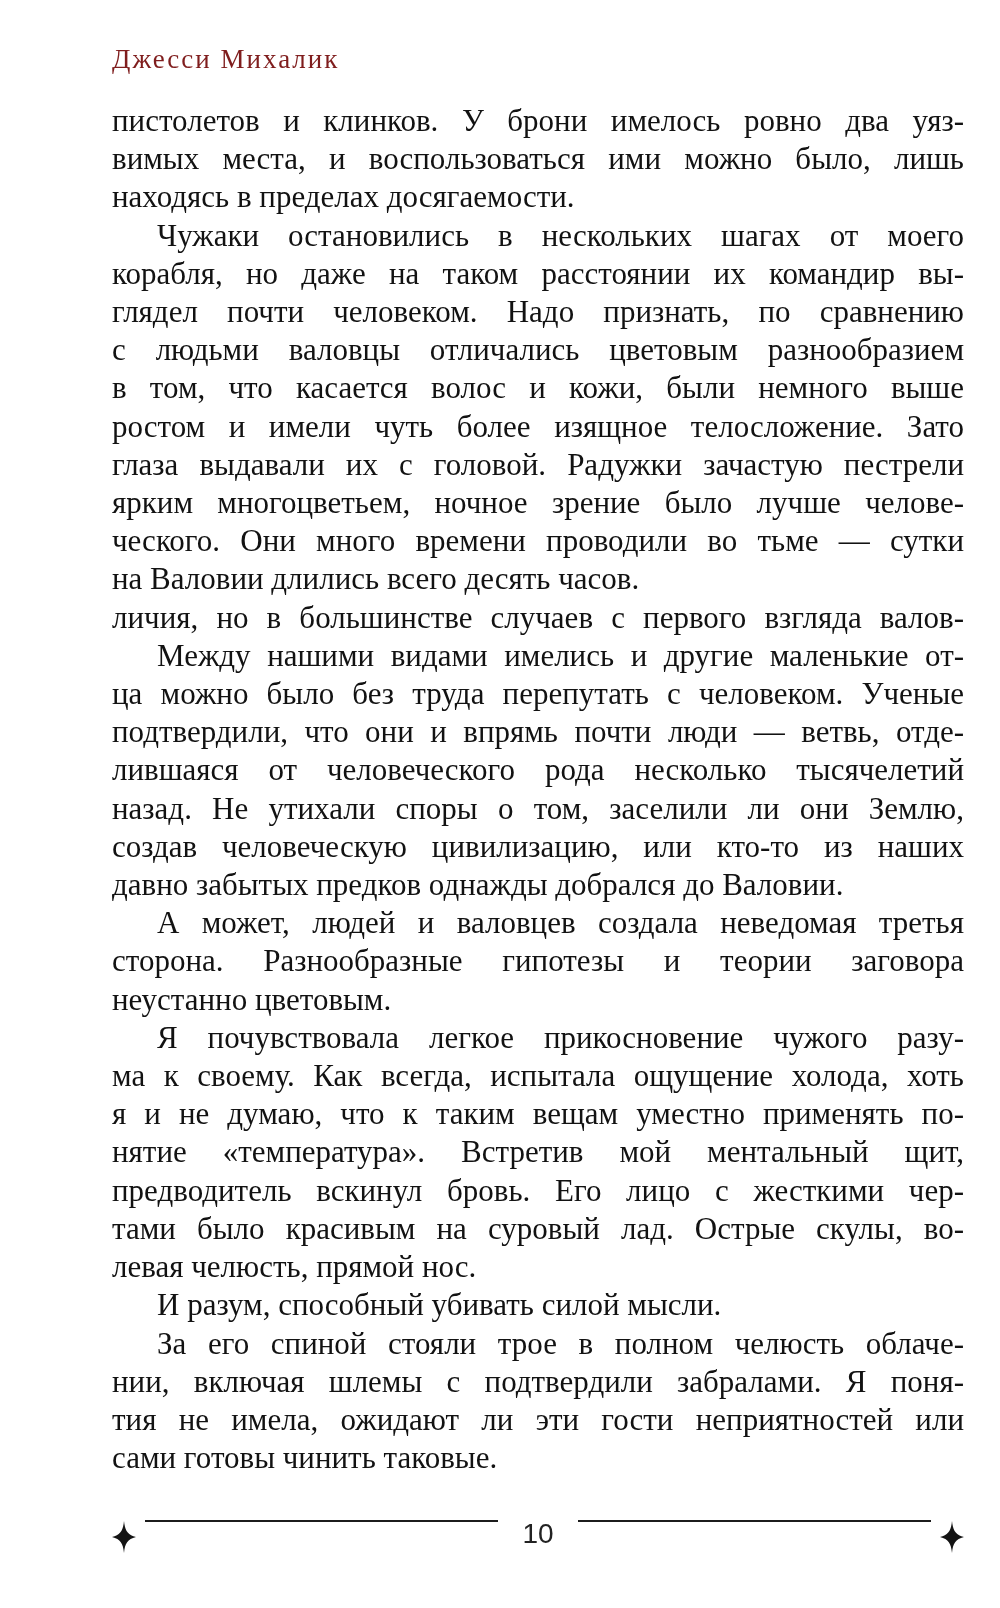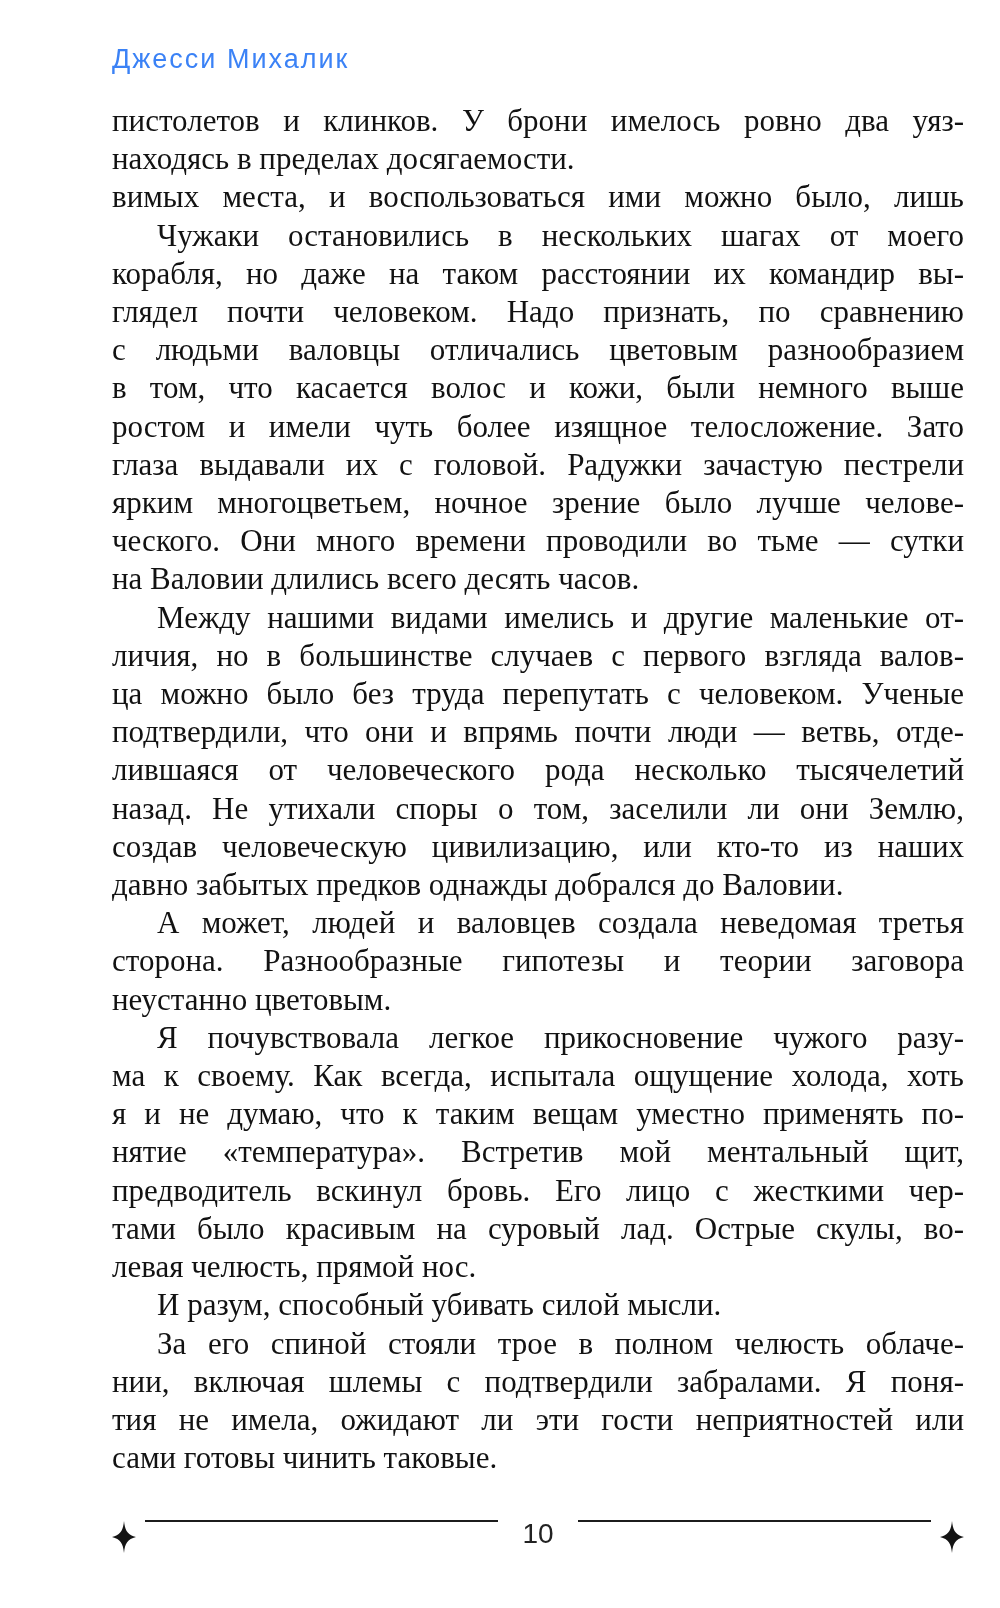--- a/index.html
+++ b/index.html
@@ -11,24 +11,24 @@
     background: #ffffff;
     box-sizing: border-box;
     padding: 44px 36px 54px 112px;
     display: flex;
     flex-direction: column;
     color: #141414;
     font-family: "Liberation Serif", "DejaVu Serif", serif;
     overflow: hidden;
   }
   .running-head {
-    font-family: Liberation Sans, sans-serif;
+    font-family: Liberation Serif, serif;
     font-size: 27px;
     letter-spacing: 2px;
-    color: #3b82f6;
+    color: #7f1d1d;
     line-height: 30px;
   }
   .body-text {
     margin-top: 28px;
     font-size: 31px;
     line-height: 38.2px;
     color: #121212;
   }
   .para { margin: 0; }
   .line {
@@ -67,38 +67,38 @@
 </head>
 <body>
 
 <div class="page">
 
   <div class="running-head">Джесси Михалик</div>
 
   <div class="body-text" id="body-text">
       <div class="para">
         <div class="line">пистолетов и клинков. У брони имелось ровно два уяз-</div>
+        <div class="line">вимых места, и воспользоваться ими можно было, лишь</div>
         <div class="line last">находясь в пределах досягаемости.</div>
-        <div class="line">вимых места, и воспользоваться ими можно было, лишь</div>
       </div>
       <div class="para">
         <div class="line first-indent">Чужаки остановились в нескольких шагах от моего</div>
         <div class="line">корабля, но даже на таком расстоянии их командир вы-</div>
         <div class="line">глядел почти человеком. Надо признать, по сравнению</div>
         <div class="line">с людьми валовцы отличались цветовым разнообразием</div>
         <div class="line">в том, что касается волос и кожи, были немного выше</div>
         <div class="line">ростом и имели чуть более изящное телосложение. Зато</div>
         <div class="line">глаза выдавали их с головой. Радужки зачастую пестрели</div>
         <div class="line">ярким многоцветьем, ночное зрение было лучше челове-</div>
         <div class="line">ческого. Они много времени проводили во тьме — сутки</div>
         <div class="line last">на Валовии длились всего десять часов.</div>
       </div>
       <div class="para">
+        <div class="line">личия, но в большинстве случаев с первого взгляда валов-</div>
         <div class="line first-indent">Между нашими видами имелись и другие маленькие от-</div>
-        <div class="line">личия, но в большинстве случаев с первого взгляда валов-</div>
         <div class="line">ца можно было без труда перепутать с человеком. Ученые</div>
         <div class="line">подтвердили, что они и впрямь почти люди — ветвь, отде-</div>
         <div class="line">лившаяся от человеческого рода несколько тысячелетий</div>
         <div class="line">назад. Не утихали споры о том, заселили ли они Землю,</div>
         <div class="line">создав человеческую цивилизацию, или кто-то из наших</div>
         <div class="line last">давно забытых предков однажды добрался до Валовии.</div>
       </div>
       <div class="para">
         <div class="line first-indent">А может, людей и валовцев создала неведомая третья</div>
         <div class="line">сторона. Разнообразные гипотезы и теории заговора</div>

